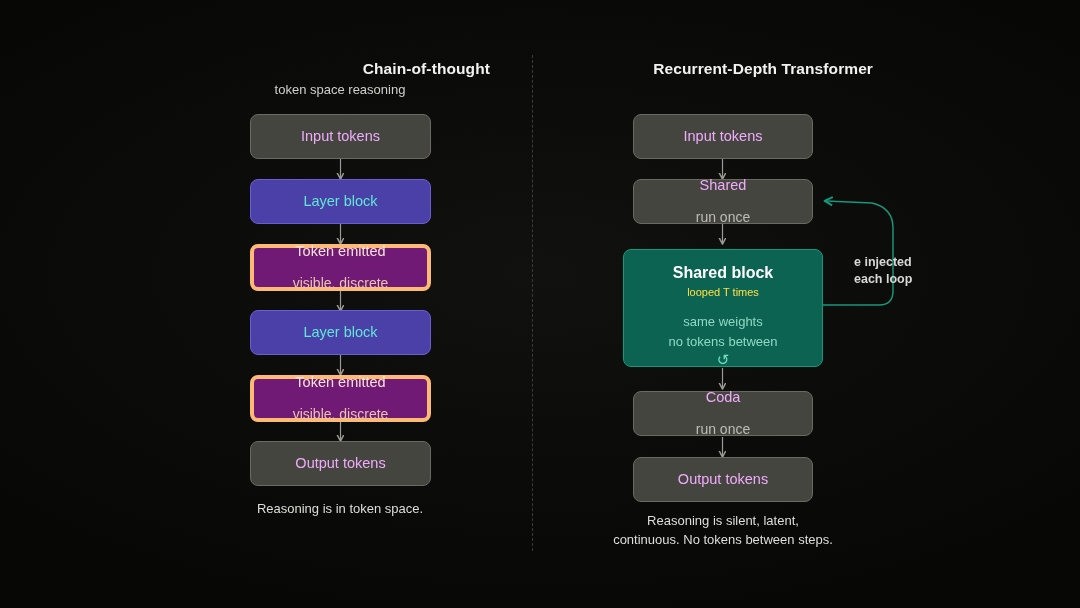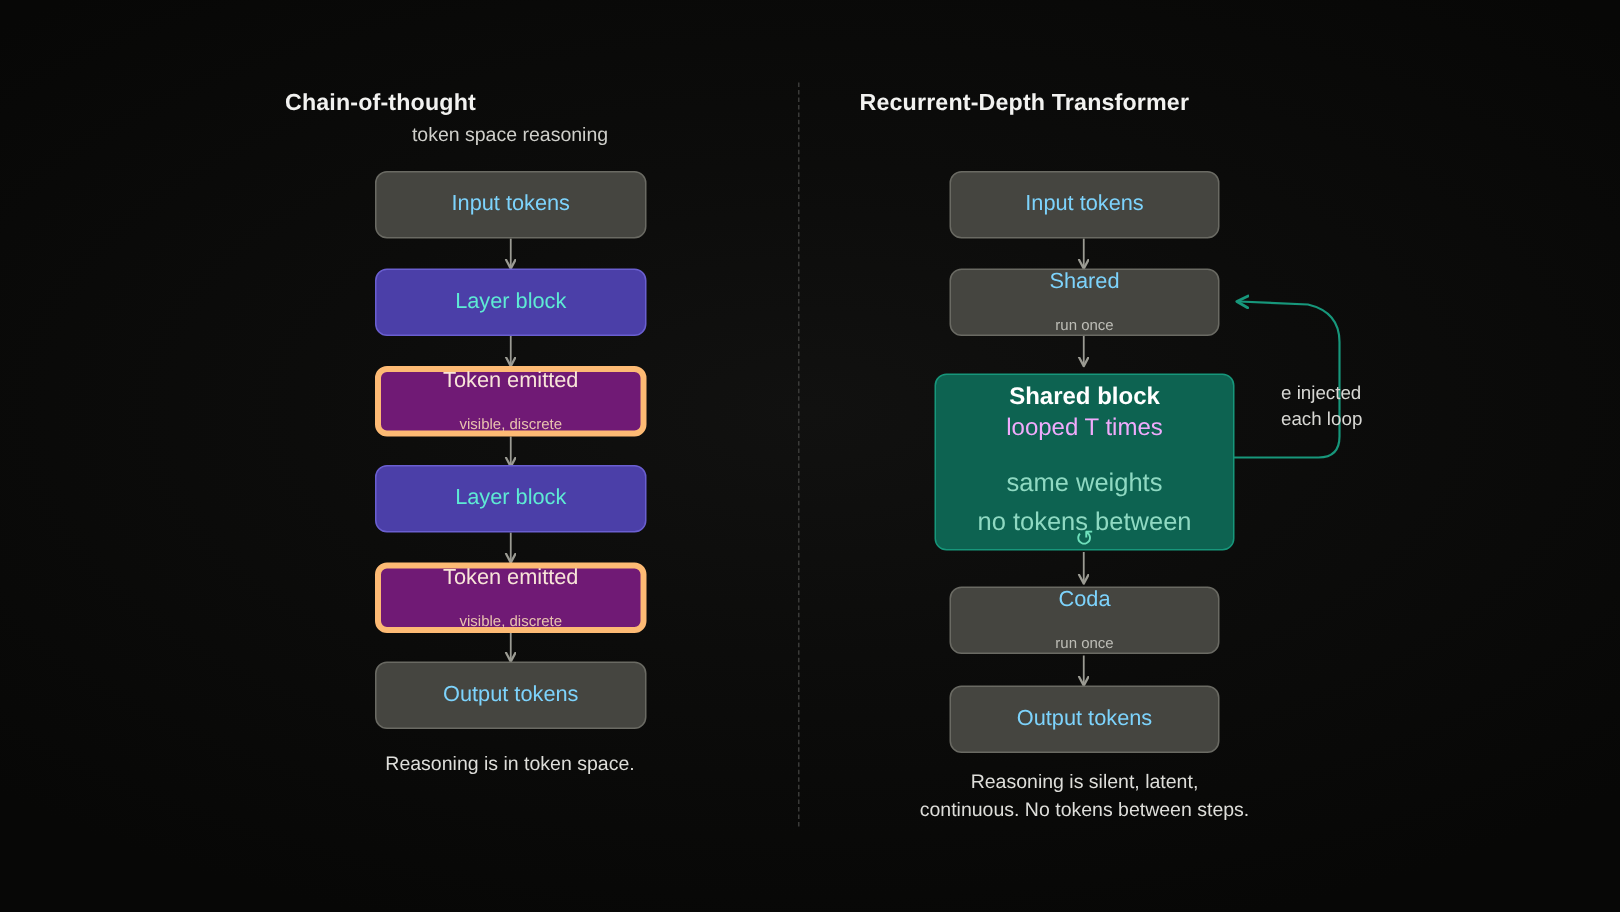--- a/index.html
+++ b/index.html
@@ -33,21 +33,21 @@
     left: 532px;
     top: 55px;
     width: 0;
     height: 496px;
     border-left: 1px dashed #3a3a38;
   }
 
   
   .col-title {
     position: absolute;
-    text-align: left;
+    text-align: right;
     font-weight: bold;
     font-size: 15.5px;
     color: #f2f2f0;
     letter-spacing: 0.1px;
     white-space: nowrap;
   }
   .col-sub {
     position: absolute;
     text-align: center;
     font-size: 13px;
@@ -61,24 +61,24 @@
     border-radius: 8px;
     display: flex;
     flex-direction: column;
     align-items: center;
     justify-content: center;
     text-align: center;
     line-height: 1.18;
   }
   .node .t1 {
     font-size: 14.5px;
-    color: #7dd3fc;
+    color: #f0abfc;
   }
   .node .t2 {
-    font-size: 10px;
+    font-size: 14px;
     margin-top: 15px;
   }
   .node.gray {
     background: #454540;
     border: 1px solid #6a6a63;
   }
   .node.gray .t2 { color: #bdbdb6; }
   .node.purple {
     background: #4b3fa8;
     border: 1px solid #6a5fd0;
@@ -94,26 +94,26 @@
     background: #0d6351;
     border: 1px solid #17977b;
     text-align: right;
   }
   .node.green .head {
     font-size: 16px;
     font-weight: bold;
     color: #ffffff;
   }
   .node.green .sub {
-    font-size: 16px;
-    color: #f0abfc;
+    font-size: 11px;
+    color: #fde047;
     margin-top: 3px;
   }
   .node.green .meta {
-    font-size: 17px;
+    font-size: 13px;
     color: #8fd9c2;
     margin-top: 14px;
     line-height: 1.42;
   }
   .loop-glyph {
     position: absolute;
     bottom: -1px;
     left: 50%;
     transform: translateX(-50%);
     font-size: 15px;
@@ -239,21 +239,21 @@
 
   <div class="node gray" style="left:633px; top:391px; width:180px; height:45px;">
     <span class="t1">Coda</span>
     <span class="t2">run once</span>
   </div>
 
   <div class="node gray" style="left:633px; top:457px; width:180px; height:45px;">
     <span class="t1">Output tokens</span>
   </div>
 
-  <div class="loop-label" style="left:854px; top:254px;">
+  <div class="loop-label" style="left:854px; top:254px;font-weight:bold;">
     <div>e injected</div>
     <div>each loop</div>
   </div>
 
   <div class="caption" style="left:573px; top:512px; width:300px;">
     <div>Reasoning is silent, latent,</div>
     <div>continuous. No tokens between steps.</div>
   </div>
 
 </div>

